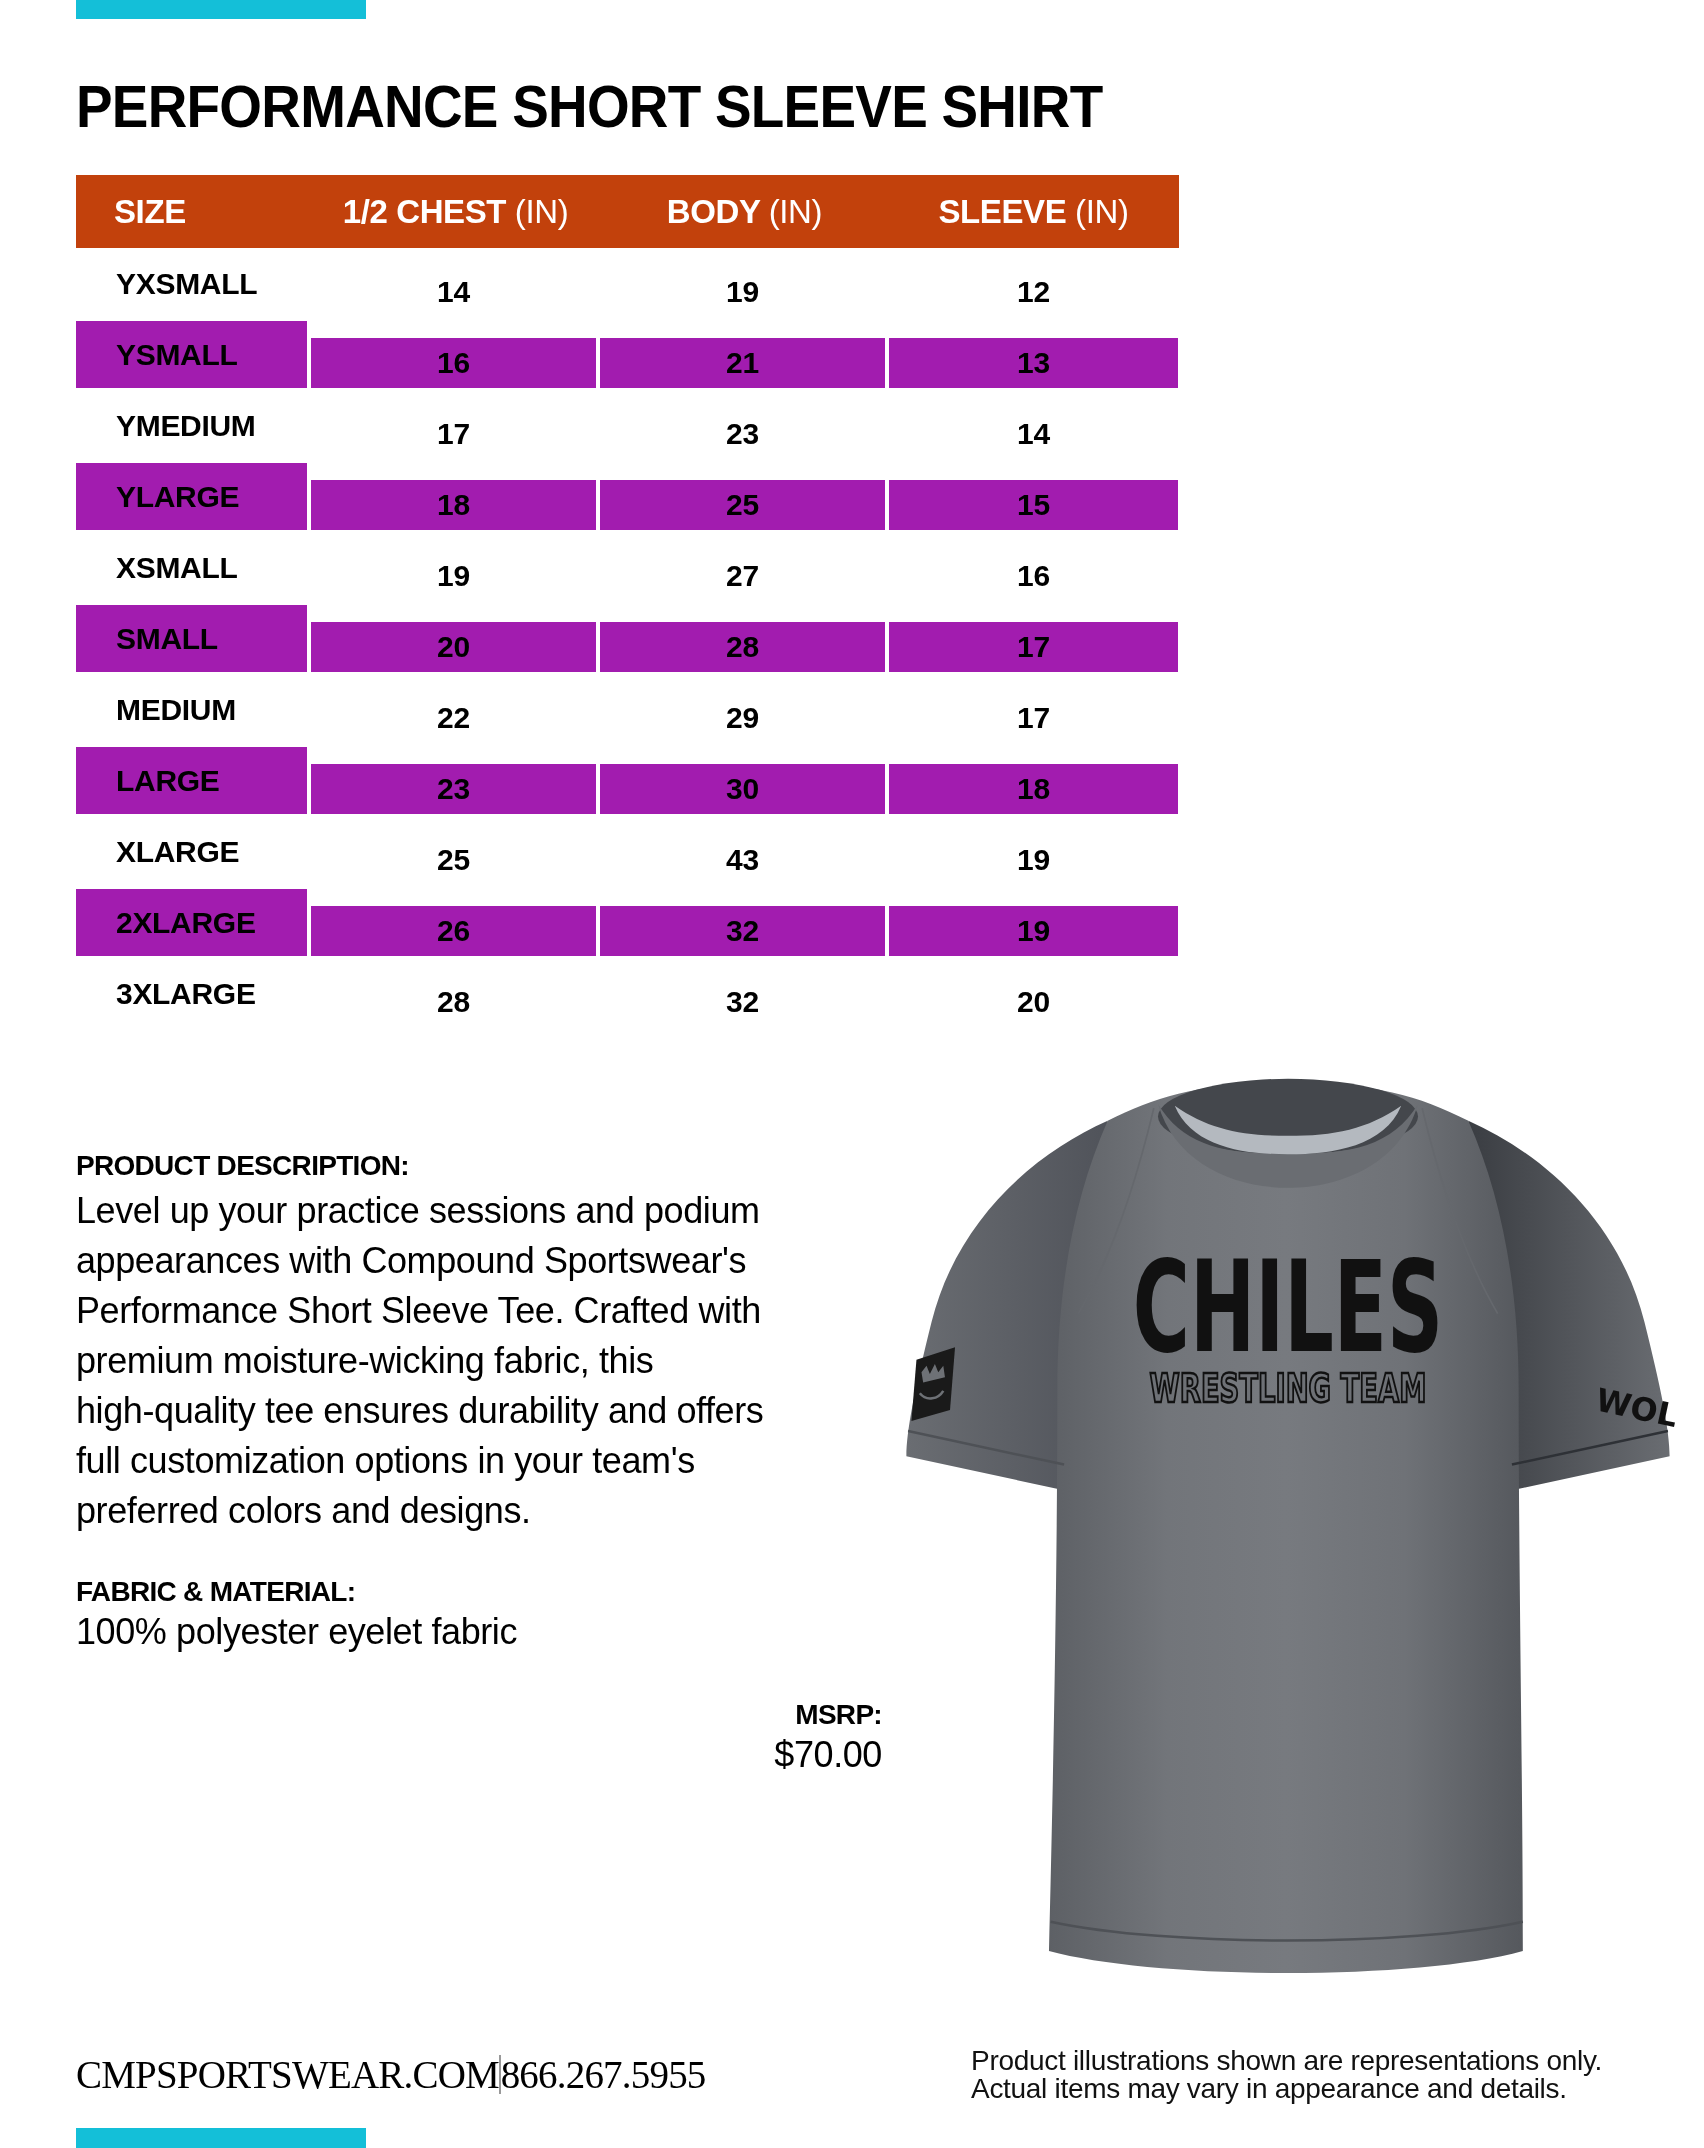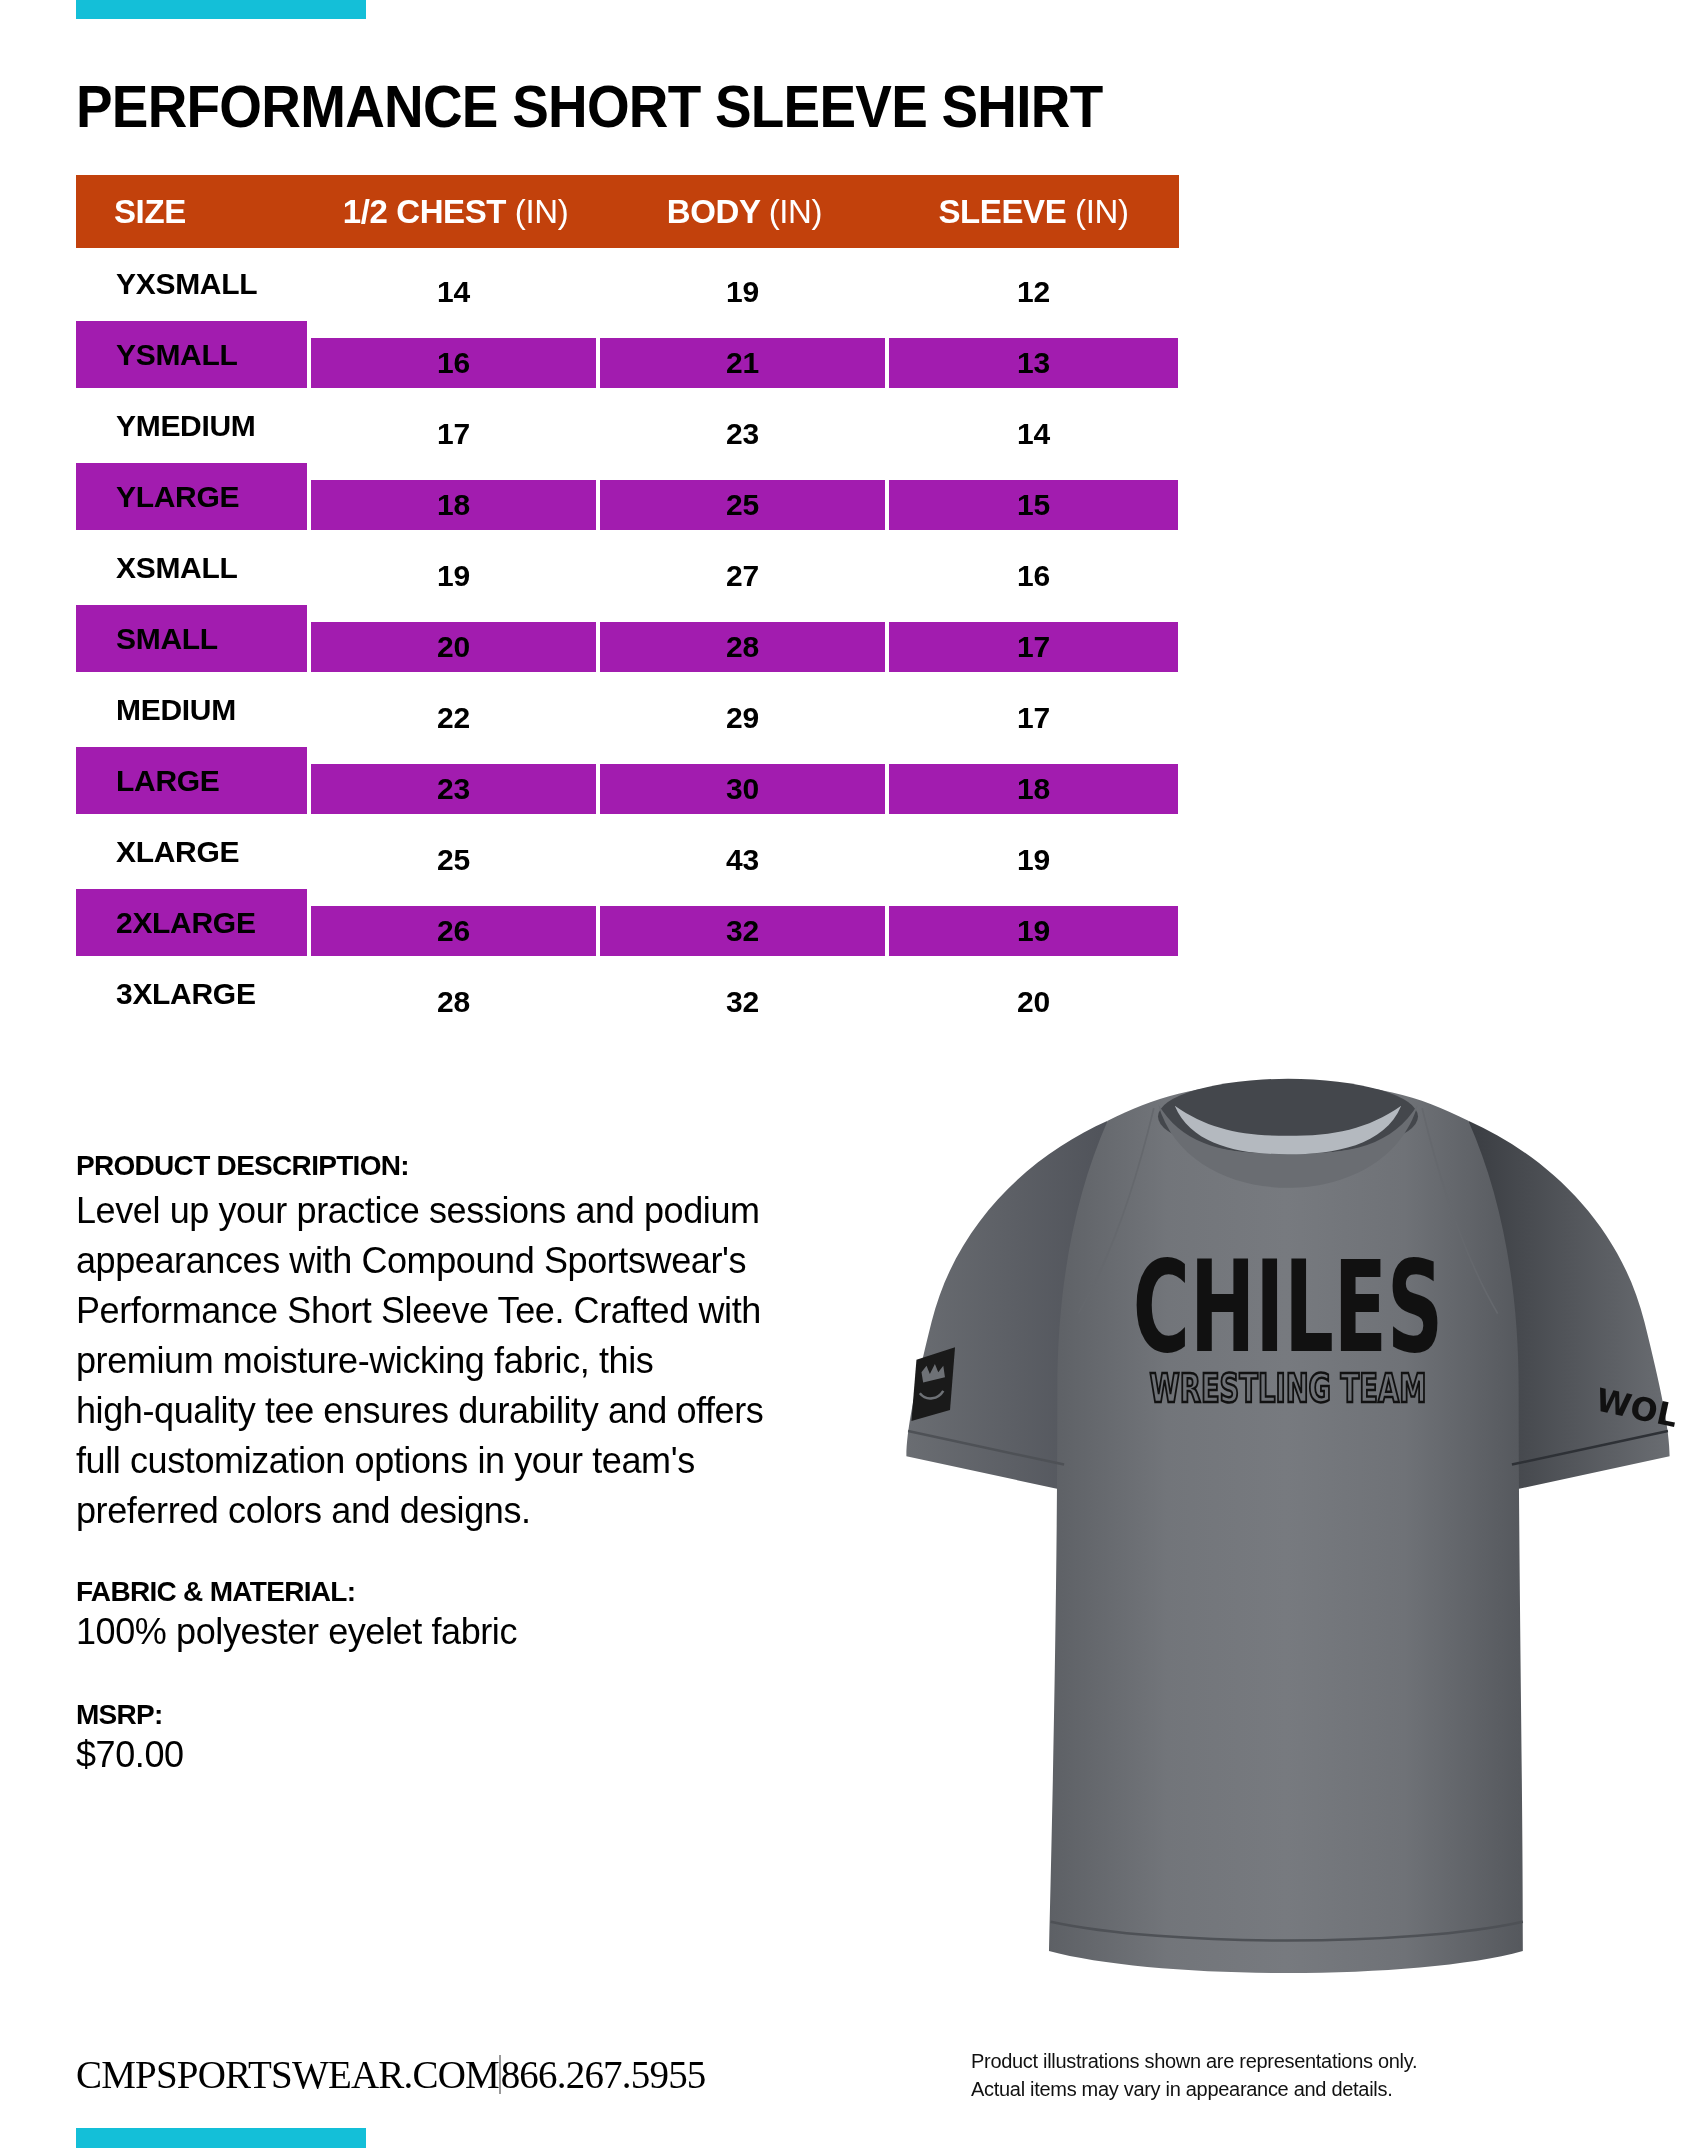--- a/index.html
+++ b/index.html
@@ -40,31 +40,31 @@
   .td.cn { justify-content: center; margin-top: 17px; }
   .trow.striped .td { background: #a21caf; }
   .trow.striped { padding: 1.7px 0; }
 
   .desc-block { position: absolute; left: 76px; width: 806px; }
   .section-heading { font-size: 28px; font-weight: 700; letter-spacing: -0.7px; line-height: 40px; }
   .body-text { font-size: 36px; font-weight: 400; line-height: 50px; letter-spacing: -0.4px; }
   .body-text.tight { line-height: 40px; }
   .desc { top: 1146px; }
   .fabric { top: 1572px; }
-  .msrp { top: 1695px; }
+  .msrp { top: 1695px; text-align: right; }
 
   .footer-site {
     position: absolute; left: 76px; top: 2052px;
     font-size: 39px; font-weight: 400; letter-spacing: -0.8px; white-space: nowrap;
     display: flex; align-items: center;  font-family: Liberation Serif, serif;
   }
   .footer-site .sep { width: 1.7px; height: 39px; background: #999; display: inline-block; }
   .disclaimer {
     position: absolute; left: 971px; top: 2047px;
-    font-size: 20px; line-height: 28px; letter-spacing: -0.3px; color: #111;
+    font-size: 28px; line-height: 28px; letter-spacing: -0.3px; color: #111;
   }
 
   .shirt { position: absolute; left: 898px; top: 1070px; width: 780px; height: 915px; }
   .shirt svg { width: 100%; height: 100%; display: block; }
 </style>
 </head>
 <body>
 
 <div class="cyan-bar top"></div>
 

